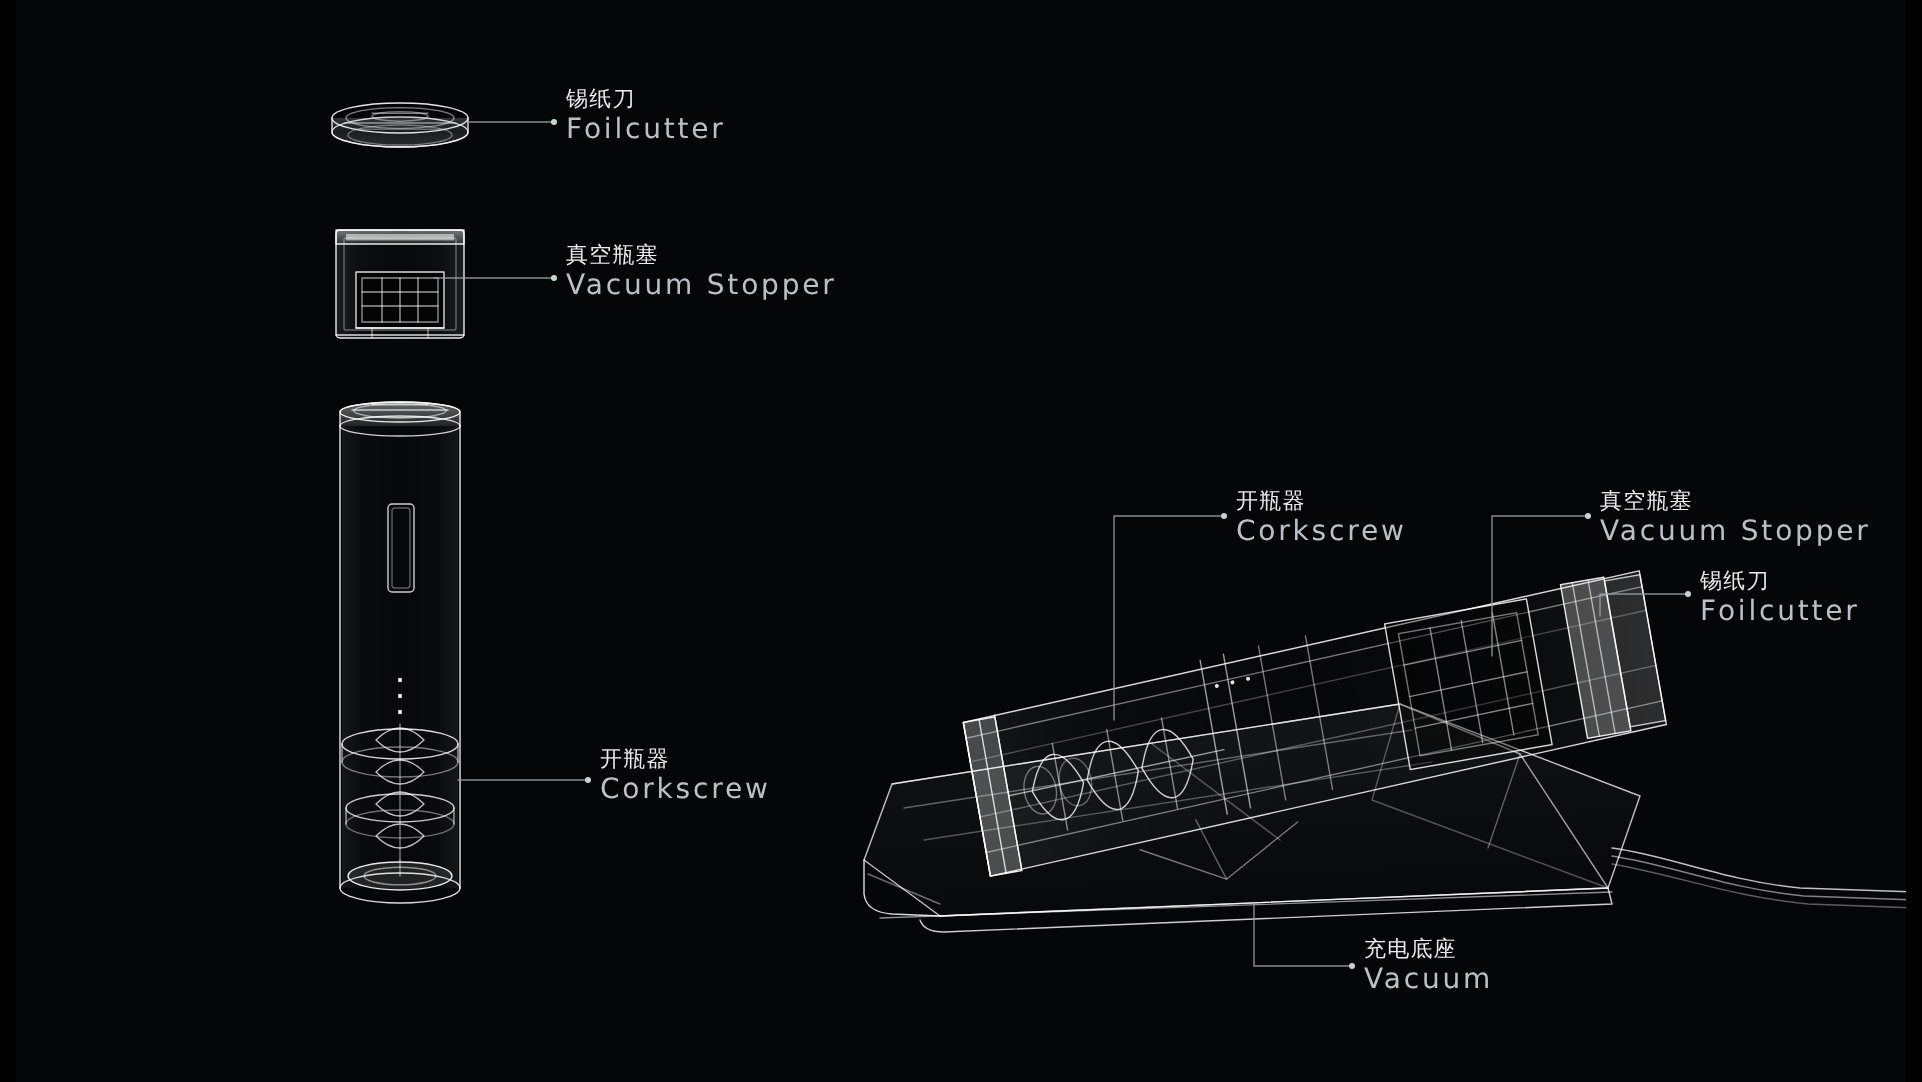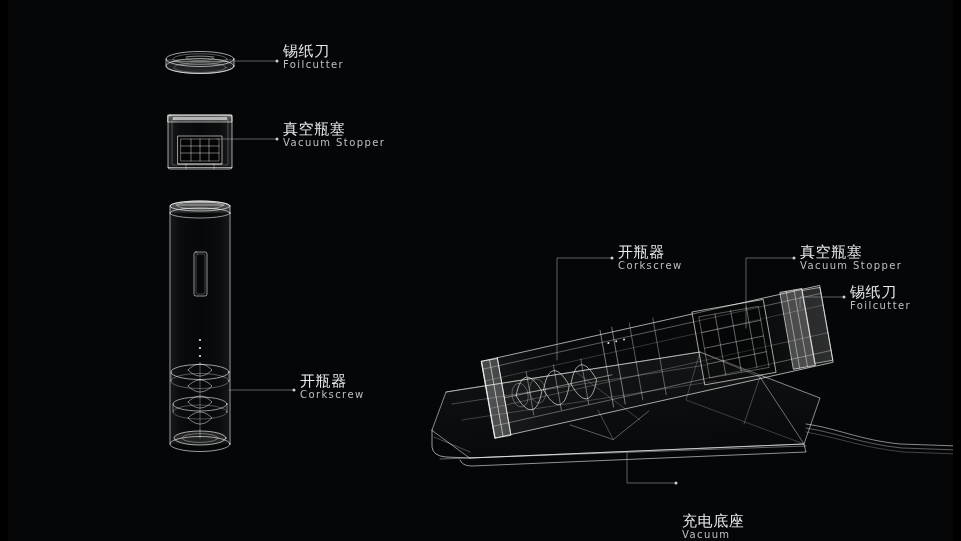--- a/index.html
+++ b/index.html
@@ -4,23 +4,23 @@
 <style>
   html,body{margin:0;padding:0;background:#000;}
   body{width:961px;height:541px;overflow:hidden;
        font-family:"DejaVu Sans","Liberation Sans",sans-serif;}
   #stage{position:relative;width:961px;height:541px;background:#050607;overflow:hidden;}
   .edge{position:absolute;top:0;height:541px;width:8px;background:#000;}
   .edge.l{left:0;} .edge.r{right:0;}
   svg.art{position:absolute;left:0;top:0;width:961px;height:541px;}
 
   .label{position:absolute;white-space:nowrap;}
-  .label .cn{font-size:15px;color:#e8ecef;letter-spacing:.6px;line-height:13px;
-             font-family:Liberation Serif, serif;}
-  .label .en{font-size:10px;color:#b9c0c6;letter-spacing:1.4px;line-height:14px;
+  .label .cn{font-size:11px;color:#e8ecef;letter-spacing:.6px;line-height:13px;
+             font-family:Liberation Mono, monospace;}
+  .label .en{font-size:14px;color:#b9c0c6;letter-spacing:1.4px;line-height:14px;
              font-family:"DejaVu Sans","Liberation Sans",sans-serif;}
 </style>
 </head>
 <body>
 
 <div id="stage">
 
   <svg class="art" viewBox="0 0 961 541">
     <defs>
       <linearGradient id="glassV" x1="0" y1="0" x2="1" y2="0">
@@ -242,20 +242,20 @@
   <div class="label" style="left:800px;top:246px;">
     <div class="cn">真空瓶塞</div>
     <div class="en">Vacuum Stopper</div>
   </div>
 
   <div class="label" style="left:850px;top:286px;">
     <div class="cn">锡纸刀</div>
     <div class="en">Foilcutter</div>
   </div>
 
-  <div class="label" style="left:682px;top:470px;margin-top:45px;">
+  <div class="label" style="left:682px;top:470px;">
     <div class="cn">充电底座</div>
     <div class="en">Vacuum</div>
   </div>
 
   <div class="edge l"></div>
   <div class="edge r"></div>
 </div>
 
 </body></html>

